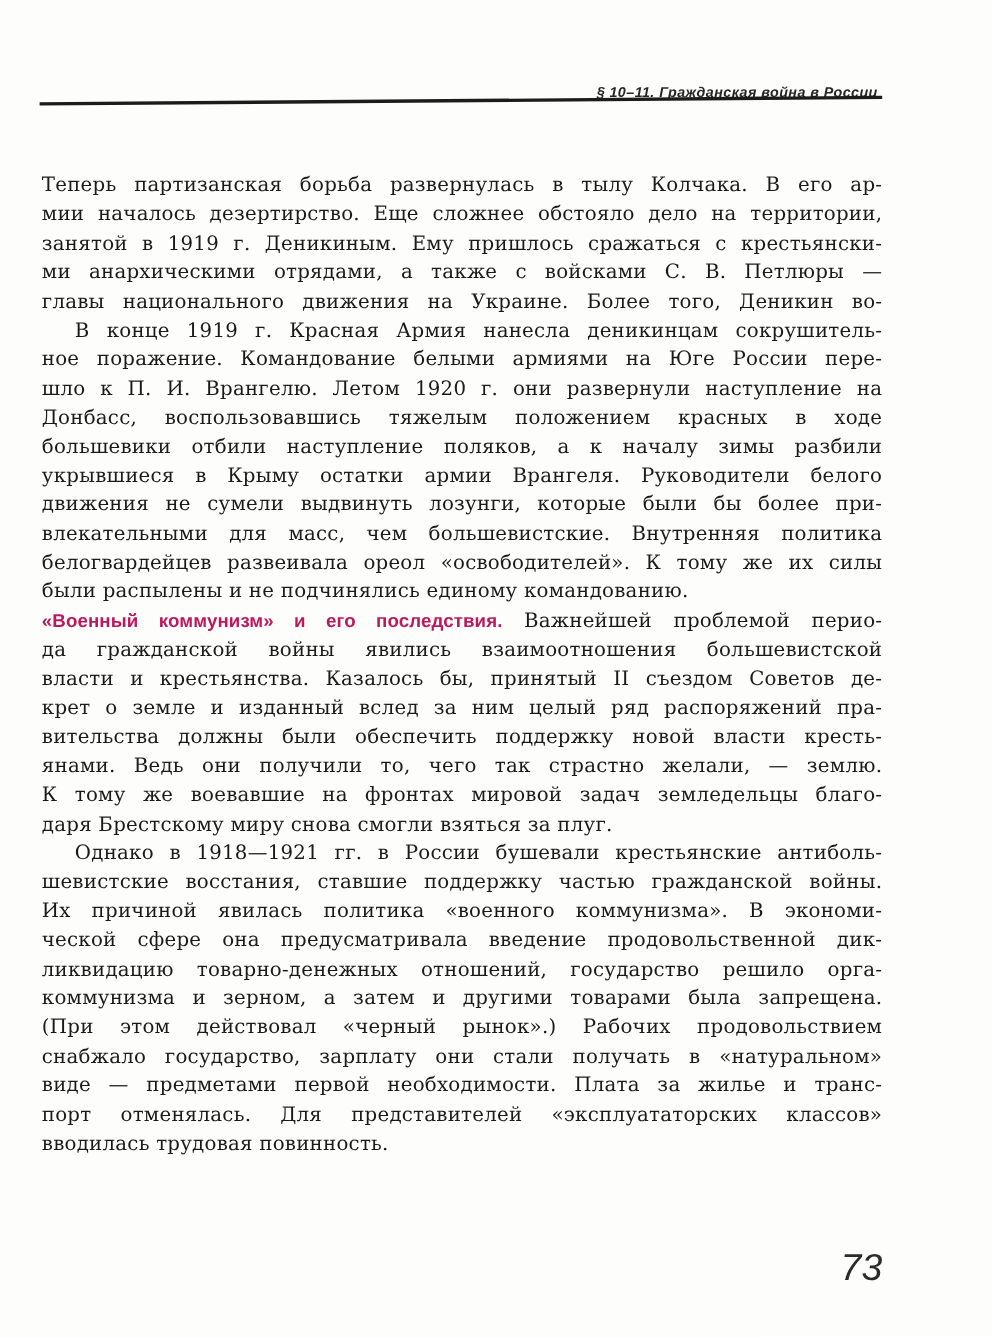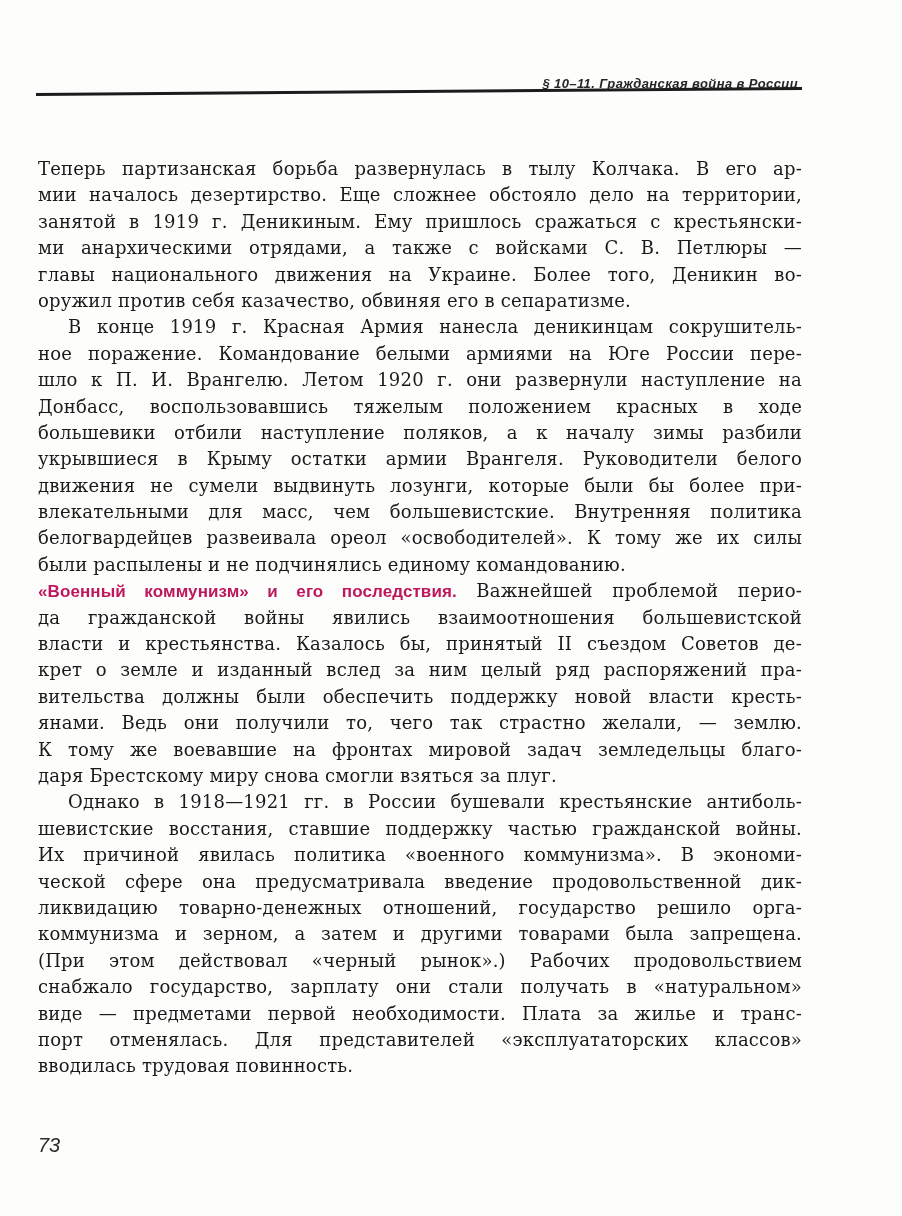--- a/index.html
+++ b/index.html
@@ -67,43 +67,43 @@
     font-weight: 700;
     font-size: 17px;
     letter-spacing: 0.1px;
     color: #be185d;
   }
   .page-number {
     position: absolute;
     top: 1134px;
     left: 38px;
     width: 764px;
+    text-align: right;
     font-family: "Liberation Sans", sans-serif;
     font-style: italic;
     font-weight: 400;
-    font-size: 20px;
+    font-size: 34px;
     color: #2b2b2b;
   }
 </style>
 </head>
 <body>
 
 <div class="page">
   <div class="running-header">
     <span>§ 10–11. Гражданская война в России</span>
   </div>
   <div class="header-rule"></div>
   <div class="text-body">
       <div class="para">
         <div class="line">Теперь партизанская борьба развернулась в тылу Колчака. В его ар-</div>
         <div class="line">мии началось дезертирство. Еще сложнее обстояло дело на территории,</div>
         <div class="line">занятой в 1919 г. Деникиным. Ему пришлось сражаться с крестьянски-</div>
         <div class="line">ми анархическими отрядами, а также с войсками С. В. Петлюры —</div>
         <div class="line">главы национального движения на Украине. Более того, Деникин во-</div>
-        <div class="line para-end">оружил против себя казачество, обвиняя его в сепаратизме.</div>
       </div>
       <div class="para">
         <div class="line first-indent">В конце 1919 г. Красная Армия нанесла деникинцам сокрушитель-</div>
         <div class="line">ное поражение. Командование белыми армиями на Юге России пере-</div>
         <div class="line">шло к П. И. Врангелю. Летом 1920 г. они развернули наступление на</div>
         <div class="line">Донбасс, воспользовавшись тяжелым положением красных в ходе</div>
         <div class="line">большевики отбили наступление поляков, а к началу зимы разбили</div>
         <div class="line">укрывшиеся в Крыму остатки армии Врангеля. Руководители белого</div>
         <div class="line">движения не сумели выдвинуть лозунги, которые были бы более при-</div>
         <div class="line">влекательными для масс, чем большевистские. Внутренняя политика</div>

